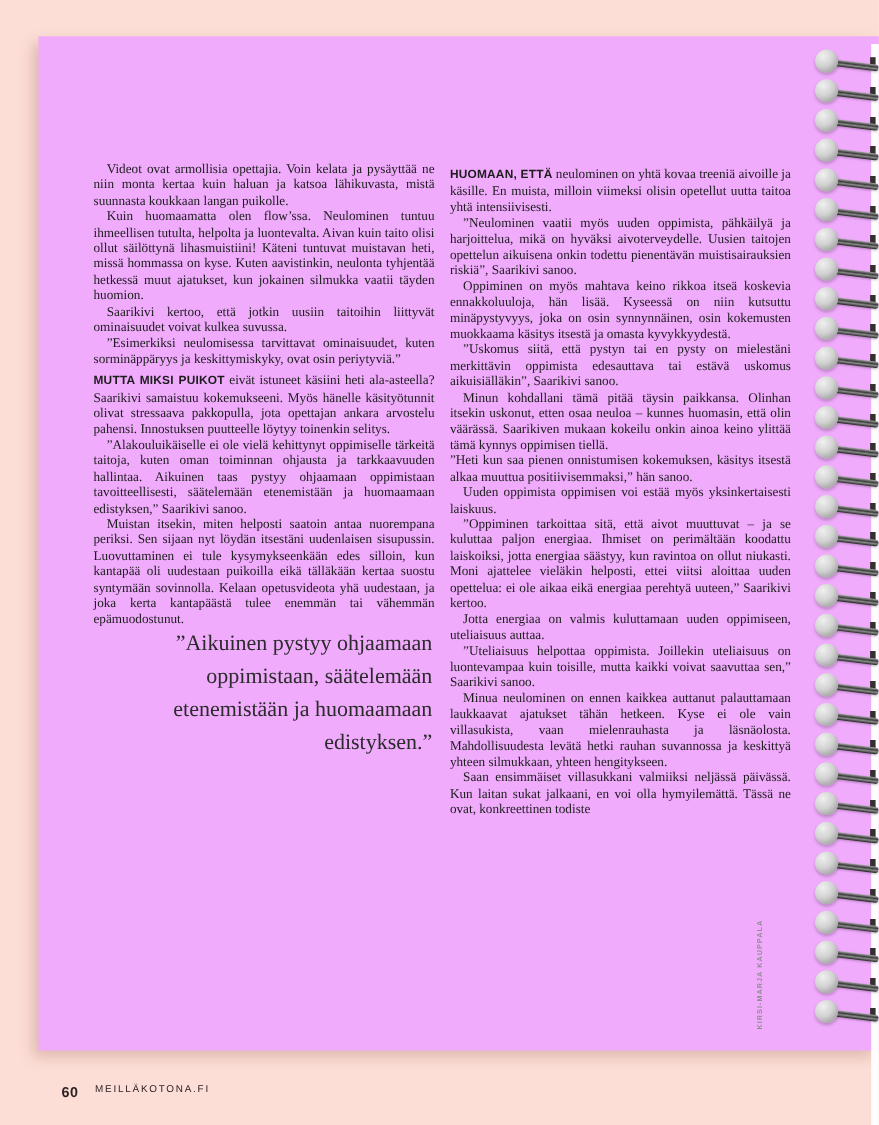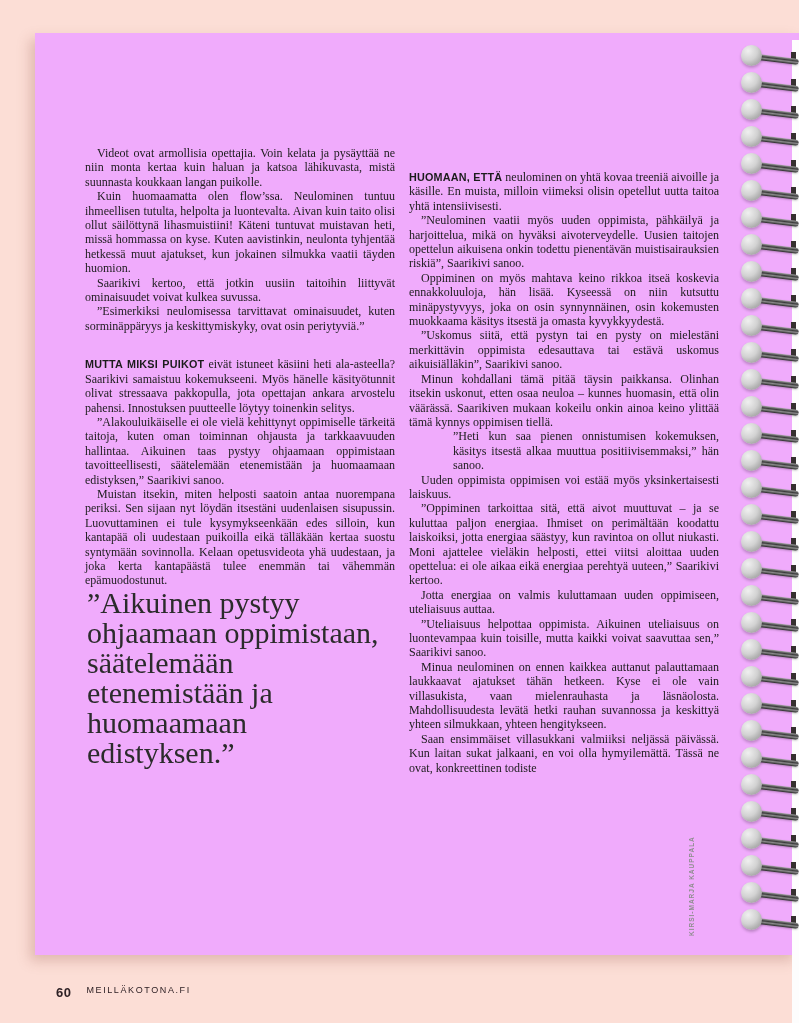--- a/index.html
+++ b/index.html
@@ -26,35 +26,35 @@
   }
   .col{
     flex:1 1 0;
     font-size:12px;line-height:14.4px;
     color:#1c1c1c;
     text-align:justify;
     hyphens:auto;
     -webkit-hyphens:auto;
   }
   .col p{margin:0;text-indent:12px;}
-  .col p.section-start{text-indent:0;margin-top:24px;}
-  .col p.no-indent{text-indent:0;margin-left:44px;}
+  .col p.section-start{text-indent:0;margin-top:5px;}
+  .col p.no-indent{text-indent:0;}
   .lead{
     font-family:"Liberation Sans", sans-serif;
     font-weight:700;
     font-size:10.8px;
     letter-spacing:.2px;
   }
   
   .pull-quote{
     margin-top:44px;
     padding:0 2px;
-    font-size:30px;
+    font-size:20px;
     line-height:30px;
-    text-align:left;
+    text-align:right;
     text-indent:0 !important;
     color:#2b2b2b;
     hyphens:none;
     -webkit-hyphens:none;
   }
   
   .footer{
     position:absolute;
     left:56px;top:985px;
     display:flex;align-items:flex-start;gap:15px;
@@ -125,21 +125,21 @@
       <div class="col" lang="fi">
           <p class="section-start"><strong class="lead">HUOMAAN, ETTÄ</strong> neulominen on yhtä kovaa treeniä aivoille ja käsille. En muista, milloin viimeksi olisin opetellut uutta taitoa yhtä intensiivisesti.</p>
           <p>”Neulominen vaatii myös uuden oppimista, pähkäilyä ja harjoittelua, mikä on hyväksi aivoterveydelle. Uusien taitojen opettelun aikuisena onkin todettu pienentävän muistisairauksien riskiä”, Saarikivi sanoo.</p>
           <p>Oppiminen on myös mahtava keino rikkoa itseä koskevia ennakkoluuloja, hän lisää. Kyseessä on niin kutsuttu minäpystyvyys, joka on osin synnynnäinen, osin kokemusten muokkaama käsitys itsestä ja omasta kyvykkyydestä.</p>
           <p>”Uskomus siitä, että pystyn tai en pysty on mielestäni merkittävin oppimista edesauttava tai estävä uskomus aikuisiälläkin”, Saarikivi sanoo.</p>
           <p>Minun kohdallani tämä pitää täysin paikkansa. Olinhan itsekin uskonut, etten osaa neuloa – kunnes huomasin, että olin väärässä. Saarikiven mukaan kokeilu onkin ainoa keino ylittää tämä kynnys oppimisen tiellä.</p>
           <p class="no-indent">”Heti kun saa pienen onnistumisen kokemuksen, käsitys itsestä alkaa muuttua positiivisemmaksi,” hän sanoo.</p>
           <p>Uuden oppimista oppimisen voi estää myös yksinkertaisesti laiskuus.</p>
           <p>”Oppiminen tarkoittaa sitä, että aivot muuttuvat – ja se kuluttaa paljon energiaa. Ihmiset on perimältään koodattu laiskoiksi, jotta energiaa säästyy, kun ravintoa on ollut niukasti. Moni ajattelee vieläkin helposti, ettei viitsi aloittaa uuden opettelua: ei ole aikaa eikä energiaa perehtyä uuteen,” Saarikivi kertoo.</p>
           <p>Jotta energiaa on valmis kuluttamaan uuden oppimiseen, uteliaisuus auttaa.</p>
-          <p>”Uteliaisuus helpottaa oppimista. Aikuinen uteliaisuus on luontevampaa kuin toisille, mutta kaikki voivat saavuttaa sen,” Saarikivi sanoo.</p>
+          <p>”Uteliaisuus helpottaa oppimista. Joillekin uteliaisuus on luontevampaa kuin toisille, mutta kaikki voivat saavuttaa sen,” Saarikivi sanoo.</p>
           <p>Minua neulominen on ennen kaikkea auttanut palauttamaan laukkaavat ajatukset tähän hetkeen. Kyse ei ole vain villasukista, vaan mielenrauhasta ja läsnäolosta. Mahdollisuudesta levätä hetki rauhan suvannossa ja keskittyä yhteen silmukkaan, yhteen hengitykseen.</p>
           <p>Saan ensimmäiset villasukkani valmiiksi neljässä päivässä. Kun laitan sukat jalkaani, en voi olla hymyilemättä. Tässä ne ovat, konkreettinen todiste</p>
         </div>
     </div>
   </div>
 
   <div class="credit">KIRSI-MARJA KAUPPALA</div>
 
   <div class="page-edge"></div>
   <div class="perforation"></div>

